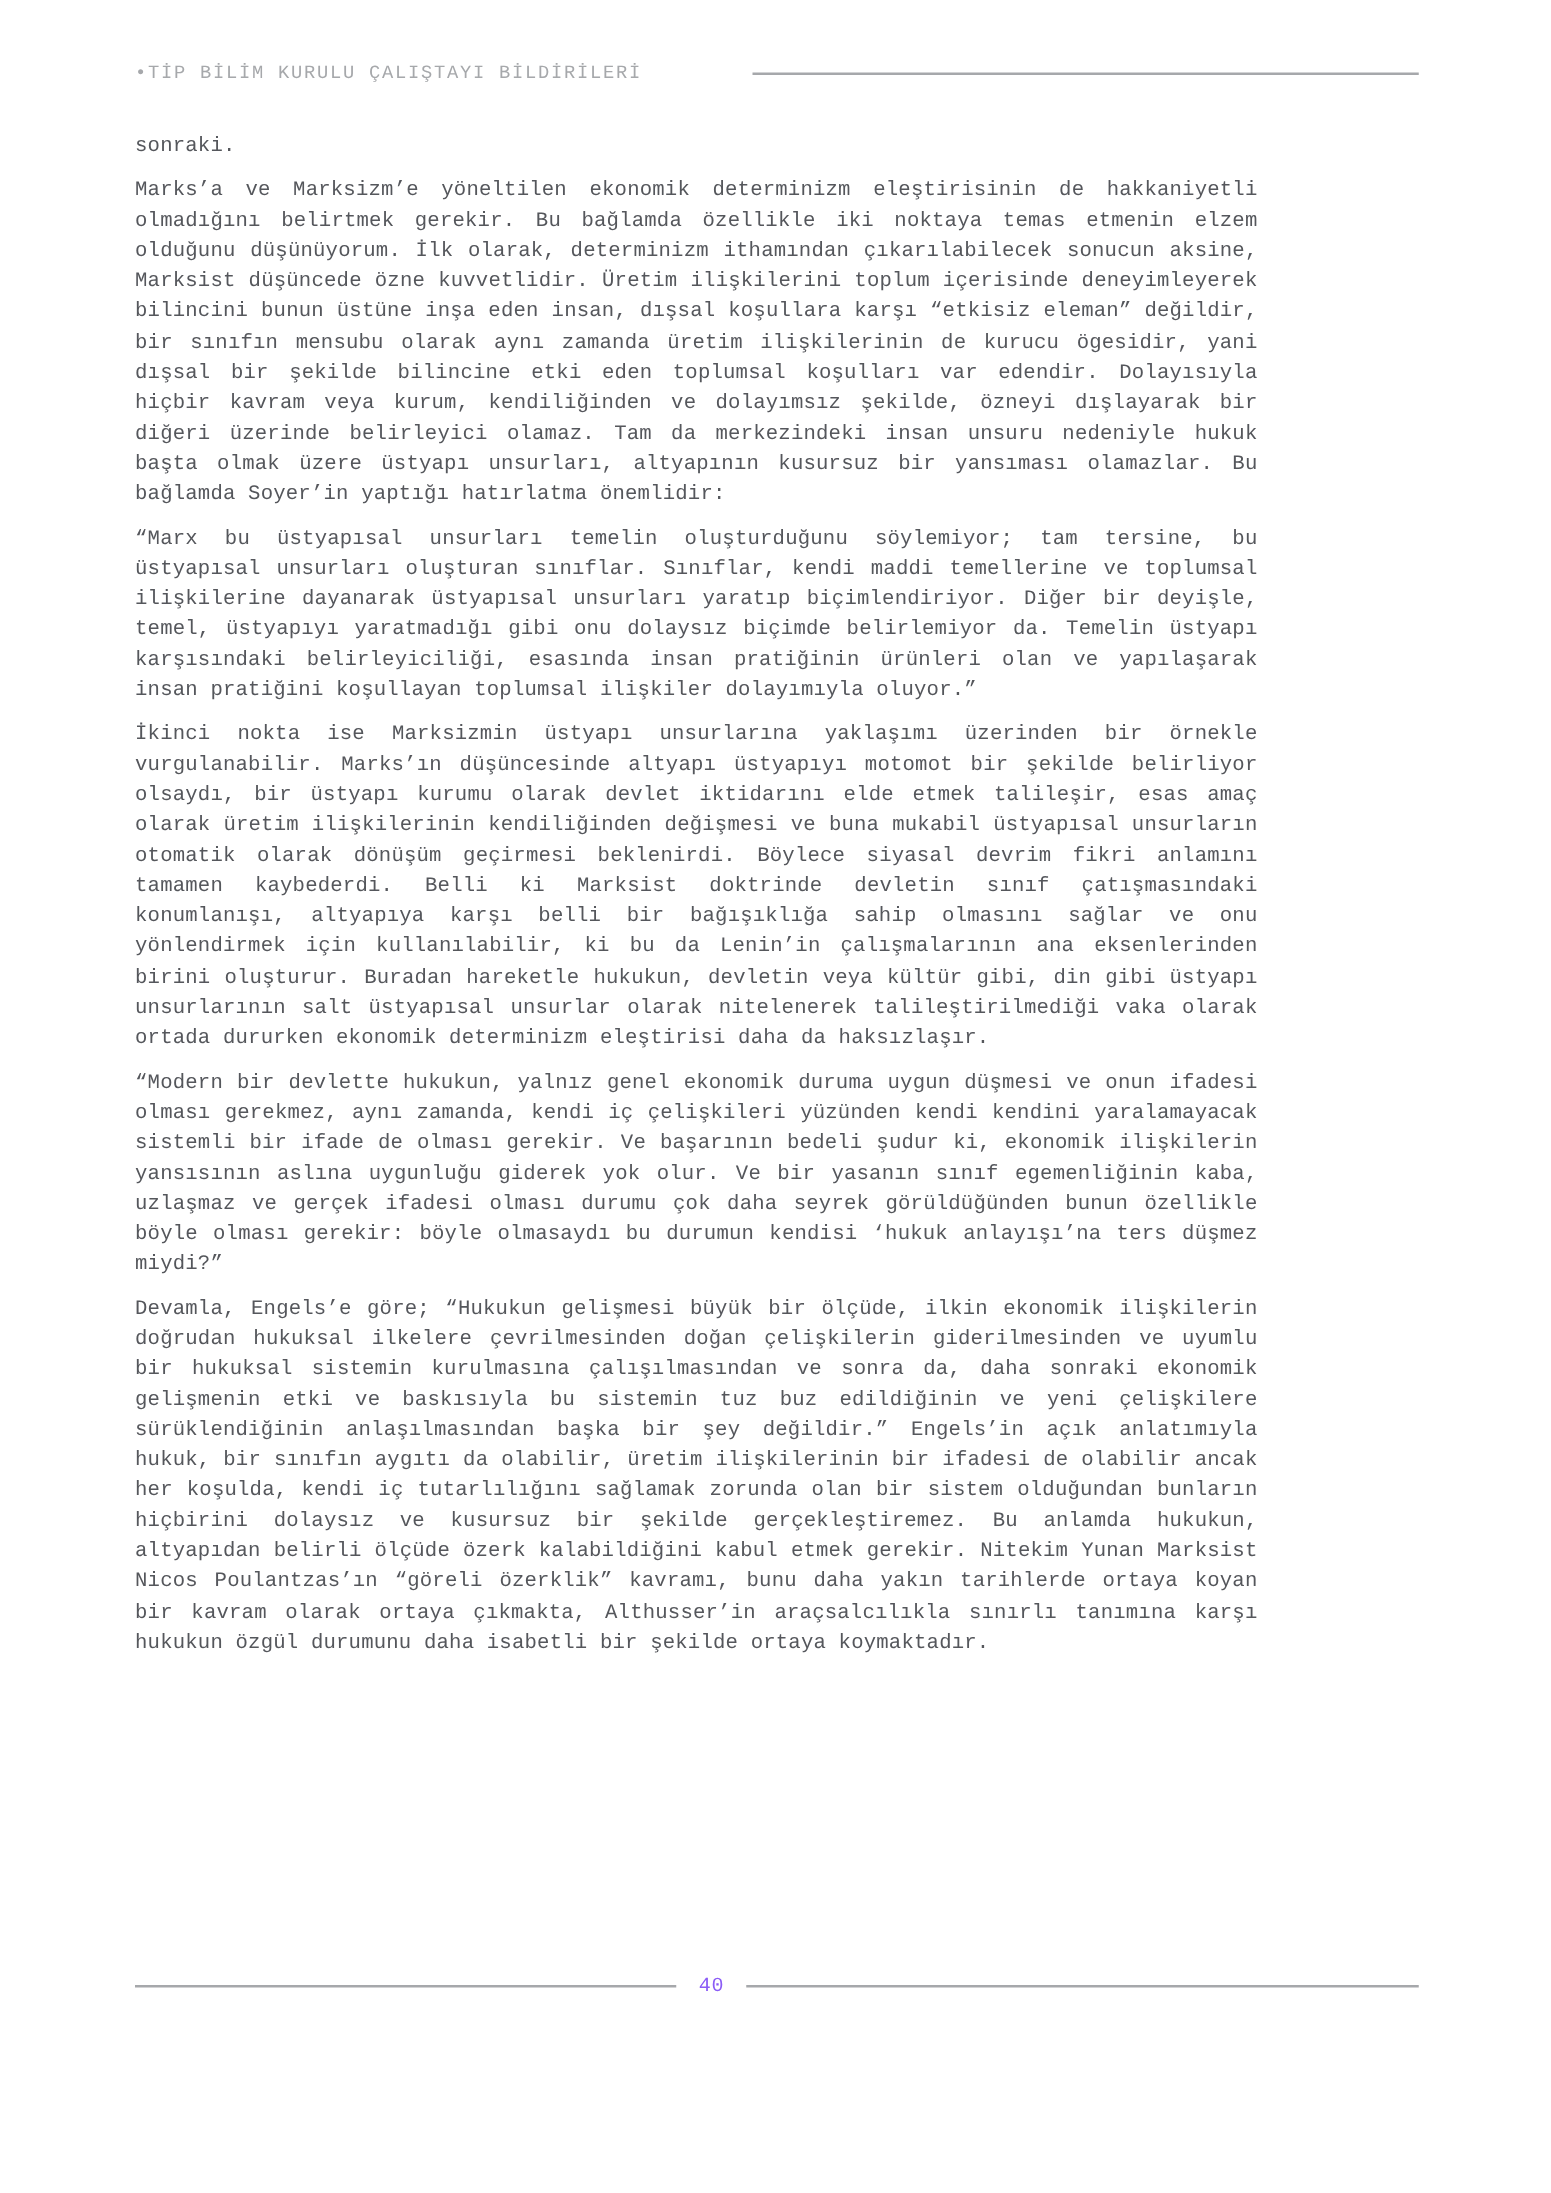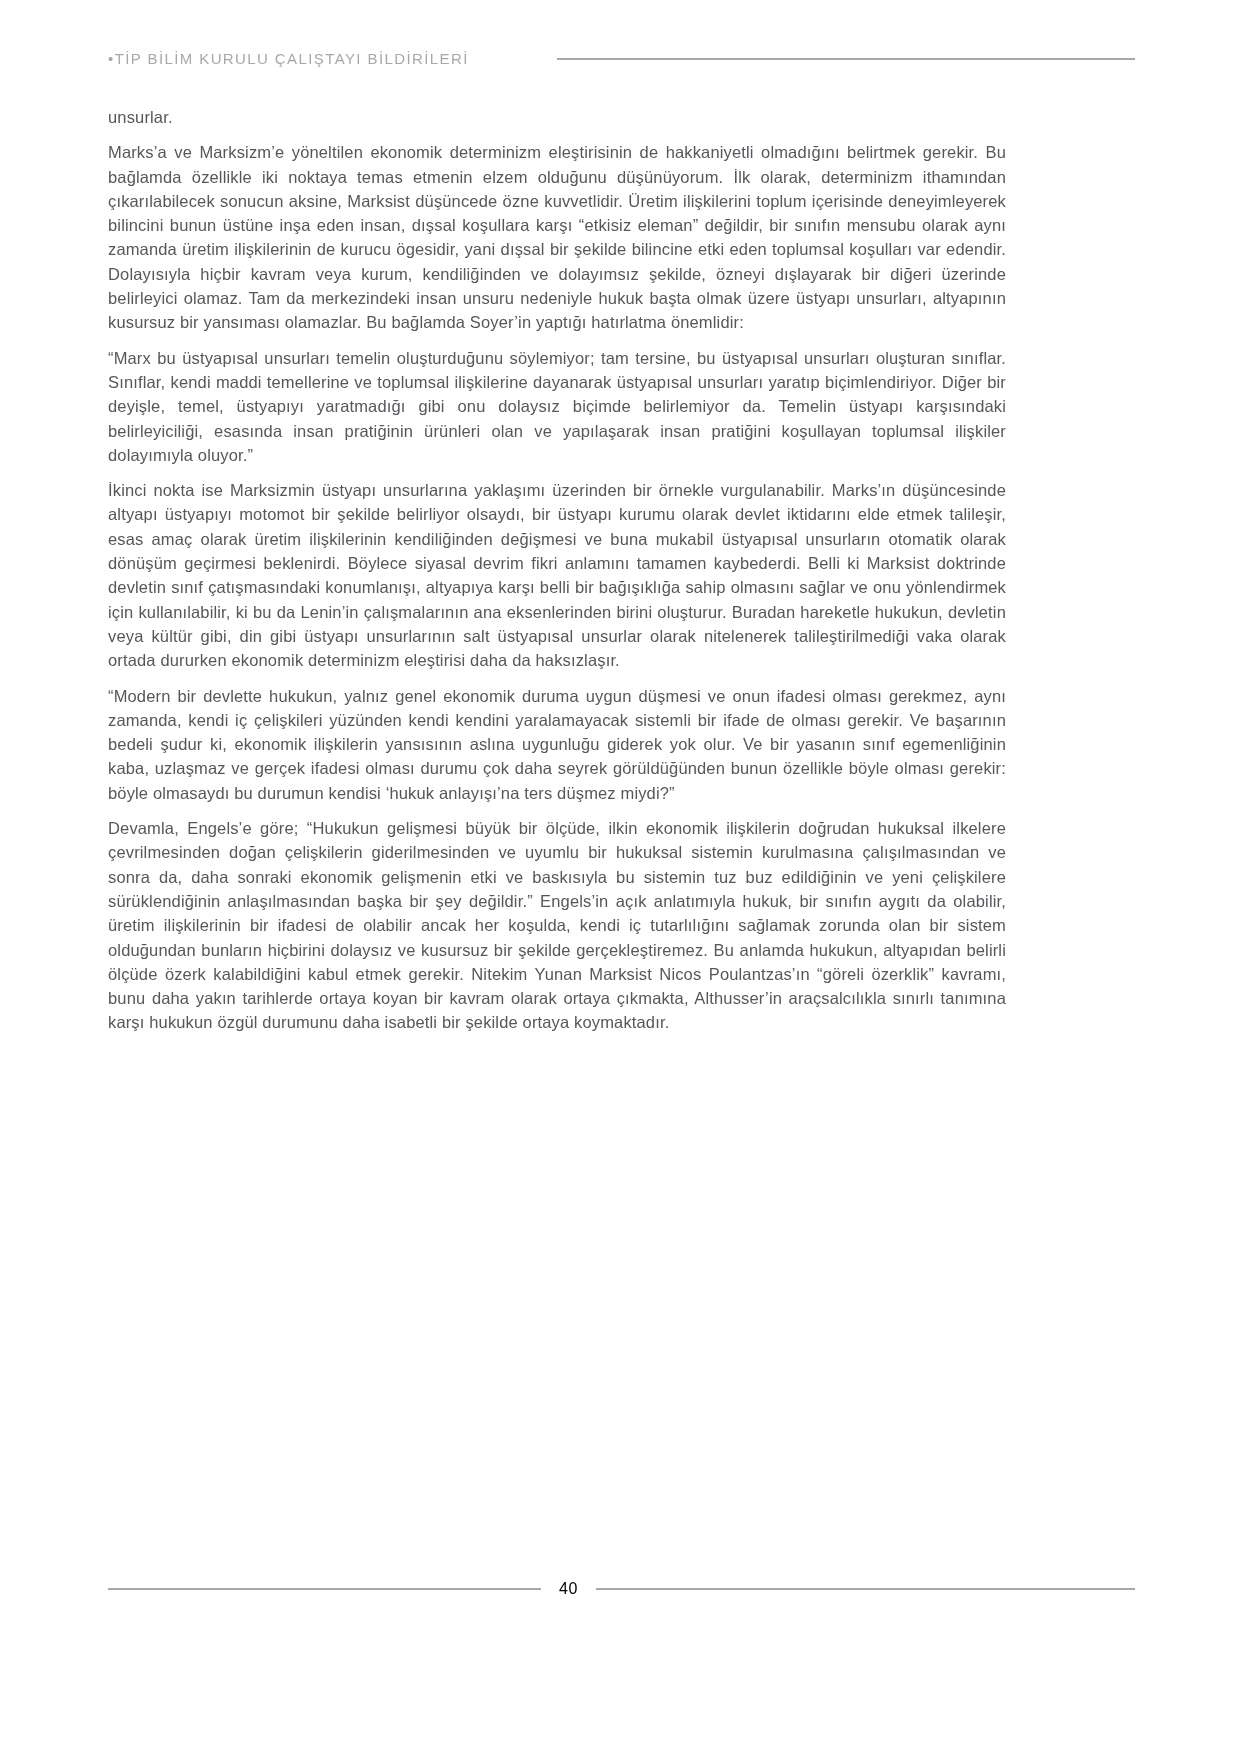--- a/index.html
+++ b/index.html
@@ -5,21 +5,21 @@
   html, body {
     margin: 0;
     padding: 0;
     background: #ffffff;
   }
   .page {
     position: relative;
     width: 1241px;
     height: 1754px;
     background: #ffffff;
-    font-family: Liberation Sans, sans-serif;
+    font-family: Liberation Mono, monospace;
     overflow: hidden;
   }
   .page-header {
     position: absolute;
     top: 50px;
     left: 108px;
     right: 106px;
     display: flex;
     align-items: center;
   }
@@ -62,38 +62,38 @@
     height: 2px;
     background: #a6a8ab;
   }
   .footer-rule-left {
     width: 433px;
   }
   .footer-rule-right {
     flex: 1;
   }
   .page-number {
-    color: #000000;
+    color: #8b5cf6;
     font-size: 16px;
     margin: 0 18px;
     letter-spacing: 0.5px;
   }
 </style>
 </head>
 <body>
 
 <div class="page">
 
   <header class="page-header">
     <span class="header-title">•TİP BİLİM KURULU ÇALIŞTAYI BİLDİRİLERİ</span>
     <span class="header-rule"></span>
   </header>
 
   <main class="page-body">
-    <p>unsurlar.</p>
+    <p>sonraki.</p>
     <p>Marks’a ve Marksizm’e yöneltilen ekonomik determinizm eleştirisinin de hakkaniyetli olmadığını belirtmek gerekir. Bu bağlamda özellikle iki noktaya temas etmenin elzem olduğunu düşünüyorum. İlk olarak, determinizm ithamından çıkarılabilecek sonucun aksine, Marksist düşüncede özne kuvvetlidir. Üretim ilişkilerini toplum içerisinde deneyimleyerek bilincini bunun üstüne inşa eden insan, dışsal koşullara karşı “etkisiz eleman” değildir, bir sınıfın mensubu olarak aynı zamanda üretim ilişkilerinin de kurucu ögesidir, yani dışsal bir şekilde bilincine etki eden toplumsal koşulları var edendir. Dolayısıyla hiçbir kavram veya kurum, kendiliğinden ve dolayımsız şekilde, özneyi dışlayarak bir diğeri üzerinde belirleyici olamaz. Tam da merkezindeki insan unsuru nedeniyle hukuk başta olmak üzere üstyapı unsurları, altyapının kusursuz bir yansıması olamazlar. Bu bağlamda Soyer’in yaptığı hatırlatma önemlidir:</p>
     <p>“Marx bu üstyapısal unsurları temelin oluşturduğunu söylemiyor; tam tersine, bu üstyapısal unsurları oluşturan sınıflar. Sınıflar, kendi maddi temellerine ve toplumsal ilişkilerine dayanarak üstyapısal unsurları yaratıp biçimlendiriyor. Diğer bir deyişle, temel, üstyapıyı yaratmadığı gibi onu dolaysız biçimde belirlemiyor da. Temelin üstyapı karşısındaki belirleyiciliği, esasında insan pratiğinin ürünleri olan ve yapılaşarak insan pratiğini koşullayan toplumsal ilişkiler dolayımıyla oluyor.”</p>
     <p>İkinci nokta ise Marksizmin üstyapı unsurlarına yaklaşımı üzerinden bir örnekle vurgulanabilir. Marks’ın düşüncesinde altyapı üstyapıyı motomot bir şekilde belirliyor olsaydı, bir üstyapı kurumu olarak devlet iktidarını elde etmek talileşir, esas amaç olarak üretim ilişkilerinin kendiliğinden değişmesi ve buna mukabil üstyapısal unsurların otomatik olarak dönüşüm geçirmesi beklenirdi. Böylece siyasal devrim fikri anlamını tamamen kaybederdi. Belli ki Marksist doktrinde devletin sınıf çatışmasındaki konumlanışı, altyapıya karşı belli bir bağışıklığa sahip olmasını sağlar ve onu yönlendirmek için kullanılabilir, ki bu da Lenin’in çalışmalarının ana eksenlerinden birini oluşturur. Buradan hareketle hukukun, devletin veya kültür gibi, din gibi üstyapı unsurlarının salt üstyapısal unsurlar olarak nitelenerek talileştirilmediği vaka olarak ortada dururken ekonomik determinizm eleştirisi daha da haksızlaşır.</p>
     <p>“Modern bir devlette hukukun, yalnız genel ekonomik duruma uygun düşmesi ve onun ifadesi olması gerekmez, aynı zamanda, kendi iç çelişkileri yüzünden kendi kendini yaralamayacak sistemli bir ifade de olması gerekir. Ve başarının bedeli şudur ki, ekonomik ilişkilerin yansısının aslına uygunluğu giderek yok olur. Ve bir yasanın sınıf egemenliğinin kaba, uzlaşmaz ve gerçek ifadesi olması durumu çok daha seyrek görüldüğünden bunun özellikle böyle olması gerekir: böyle olmasaydı bu durumun kendisi ‘hukuk anlayışı’na ters düşmez miydi?”</p>
     <p>Devamla, Engels’e göre; “Hukukun gelişmesi büyük bir ölçüde, ilkin ekonomik ilişkilerin doğrudan hukuksal ilkelere çevrilmesinden doğan çelişkilerin giderilmesinden ve uyumlu bir hukuksal sistemin kurulmasına çalışılmasından ve sonra da, daha sonraki ekonomik gelişmenin etki ve baskısıyla bu sistemin tuz buz edildiğinin ve yeni çelişkilere sürüklendiğinin anlaşılmasından başka bir şey değildir.” Engels’in açık anlatımıyla hukuk, bir sınıfın aygıtı da olabilir, üretim ilişkilerinin bir ifadesi de olabilir ancak her koşulda, kendi iç tutarlılığını sağlamak zorunda olan bir sistem olduğundan bunların hiçbirini dolaysız ve kusursuz bir şekilde gerçekleştiremez. Bu anlamda hukukun, altyapıdan belirli ölçüde özerk kalabildiğini kabul etmek gerekir. Nitekim Yunan Marksist Nicos Poulantzas’ın “göreli özerklik” kavramı, bunu daha yakın tarihlerde ortaya koyan bir kavram olarak ortaya çıkmakta, Althusser’in araçsalcılıkla sınırlı tanımına karşı hukukun özgül durumunu daha isabetli bir şekilde ortaya koymaktadır.</p>
   </main>
 
   <footer class="page-footer">
     <span class="footer-rule footer-rule-left"></span>
     <span class="page-number">40</span>

